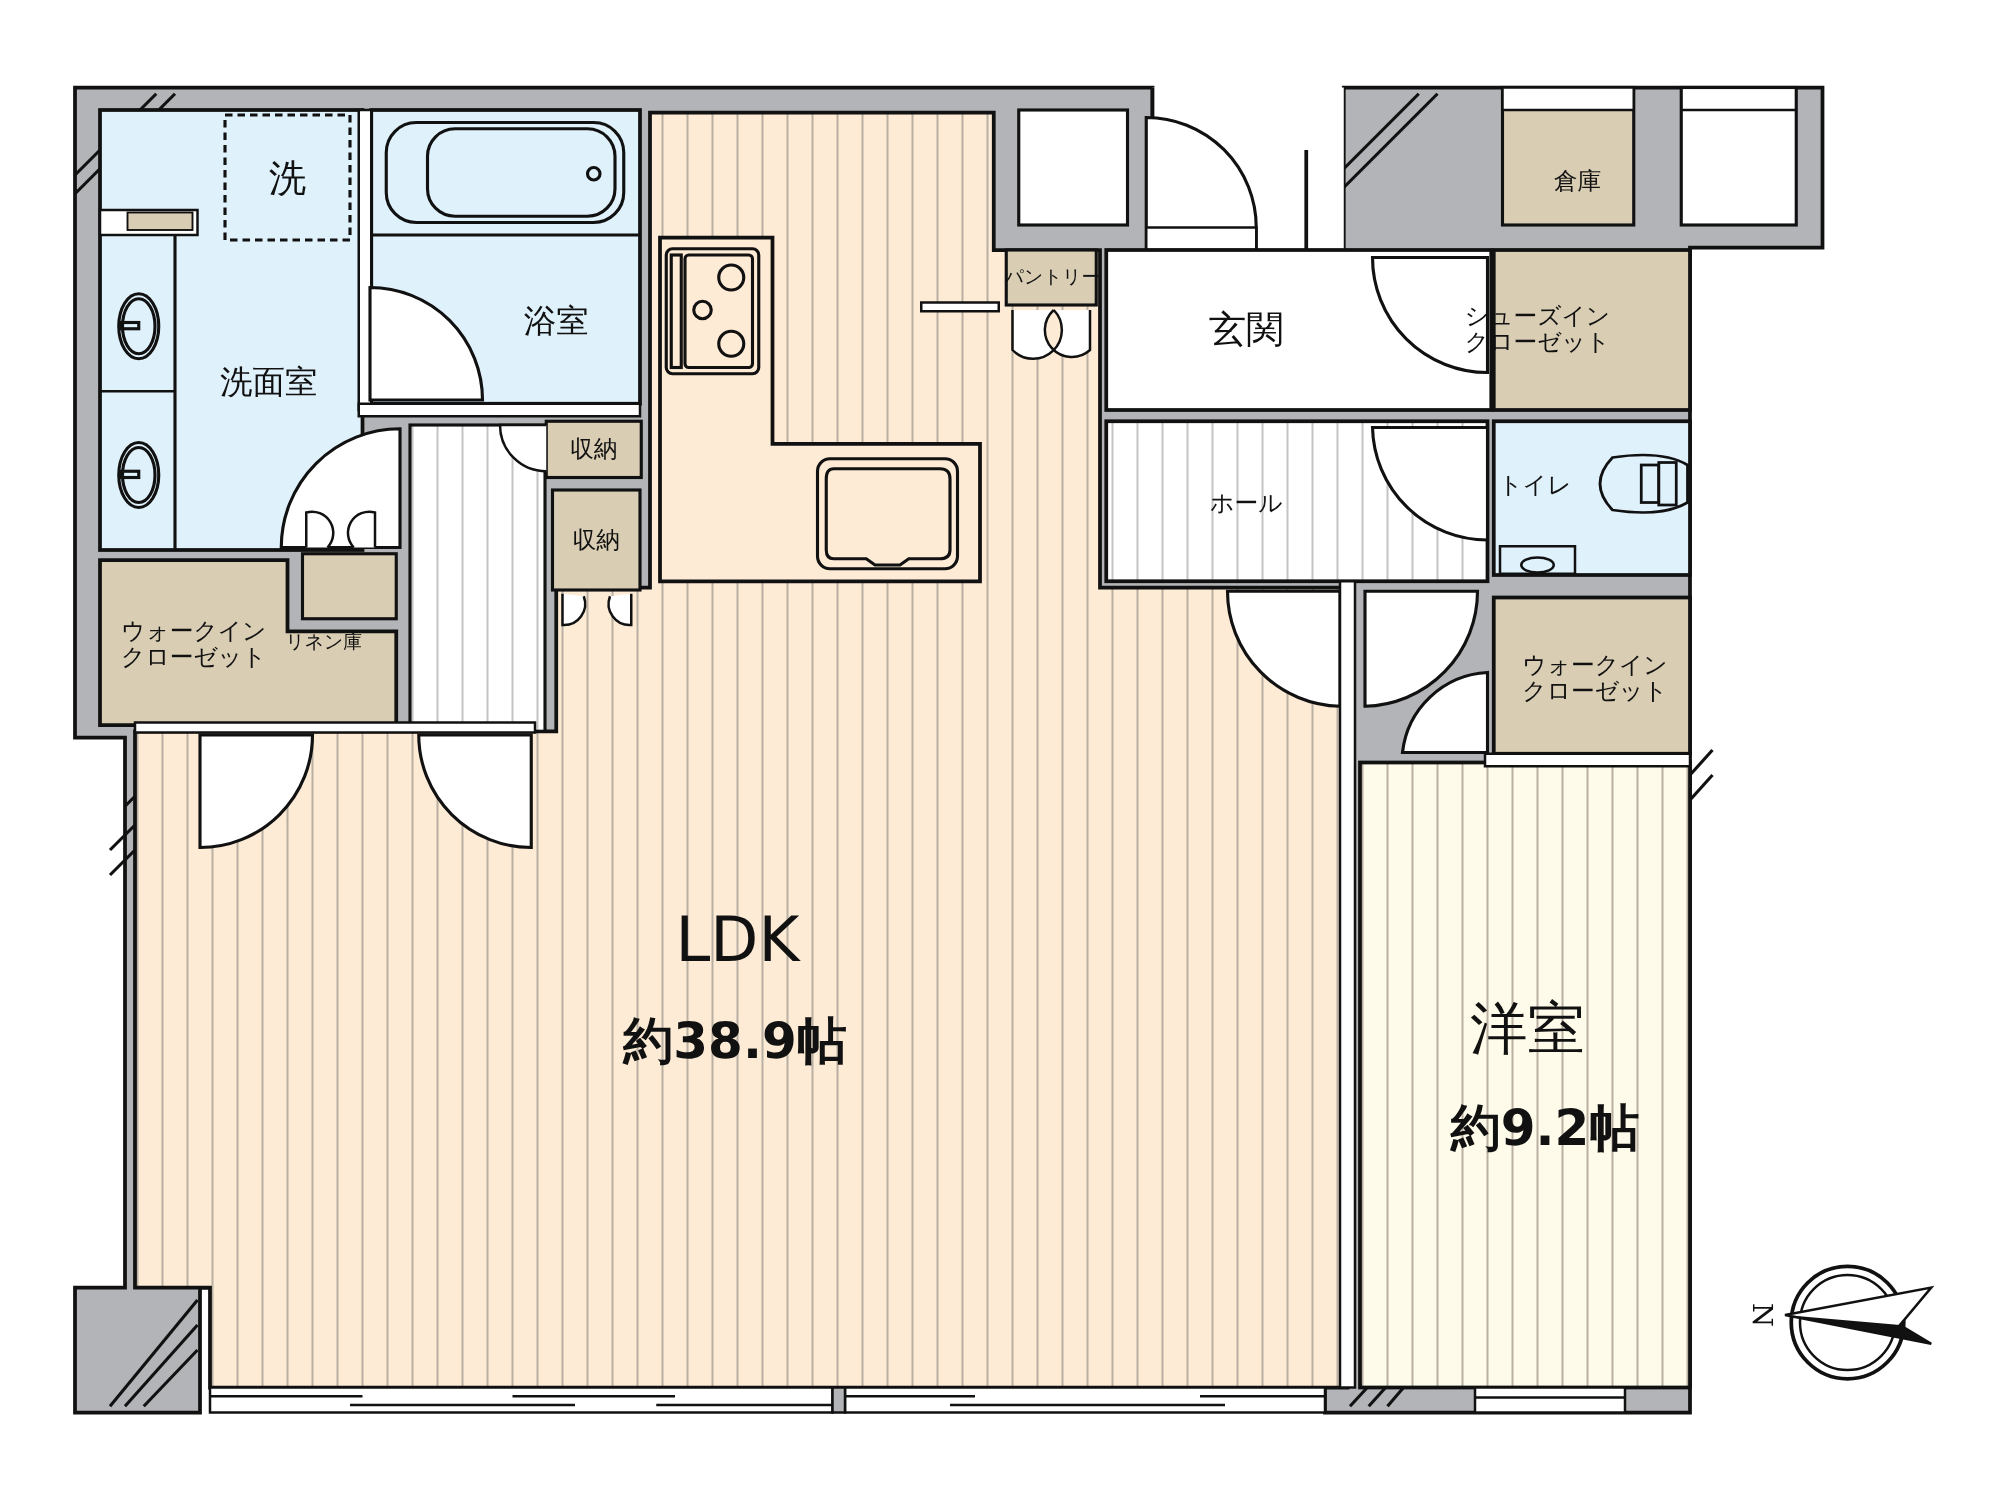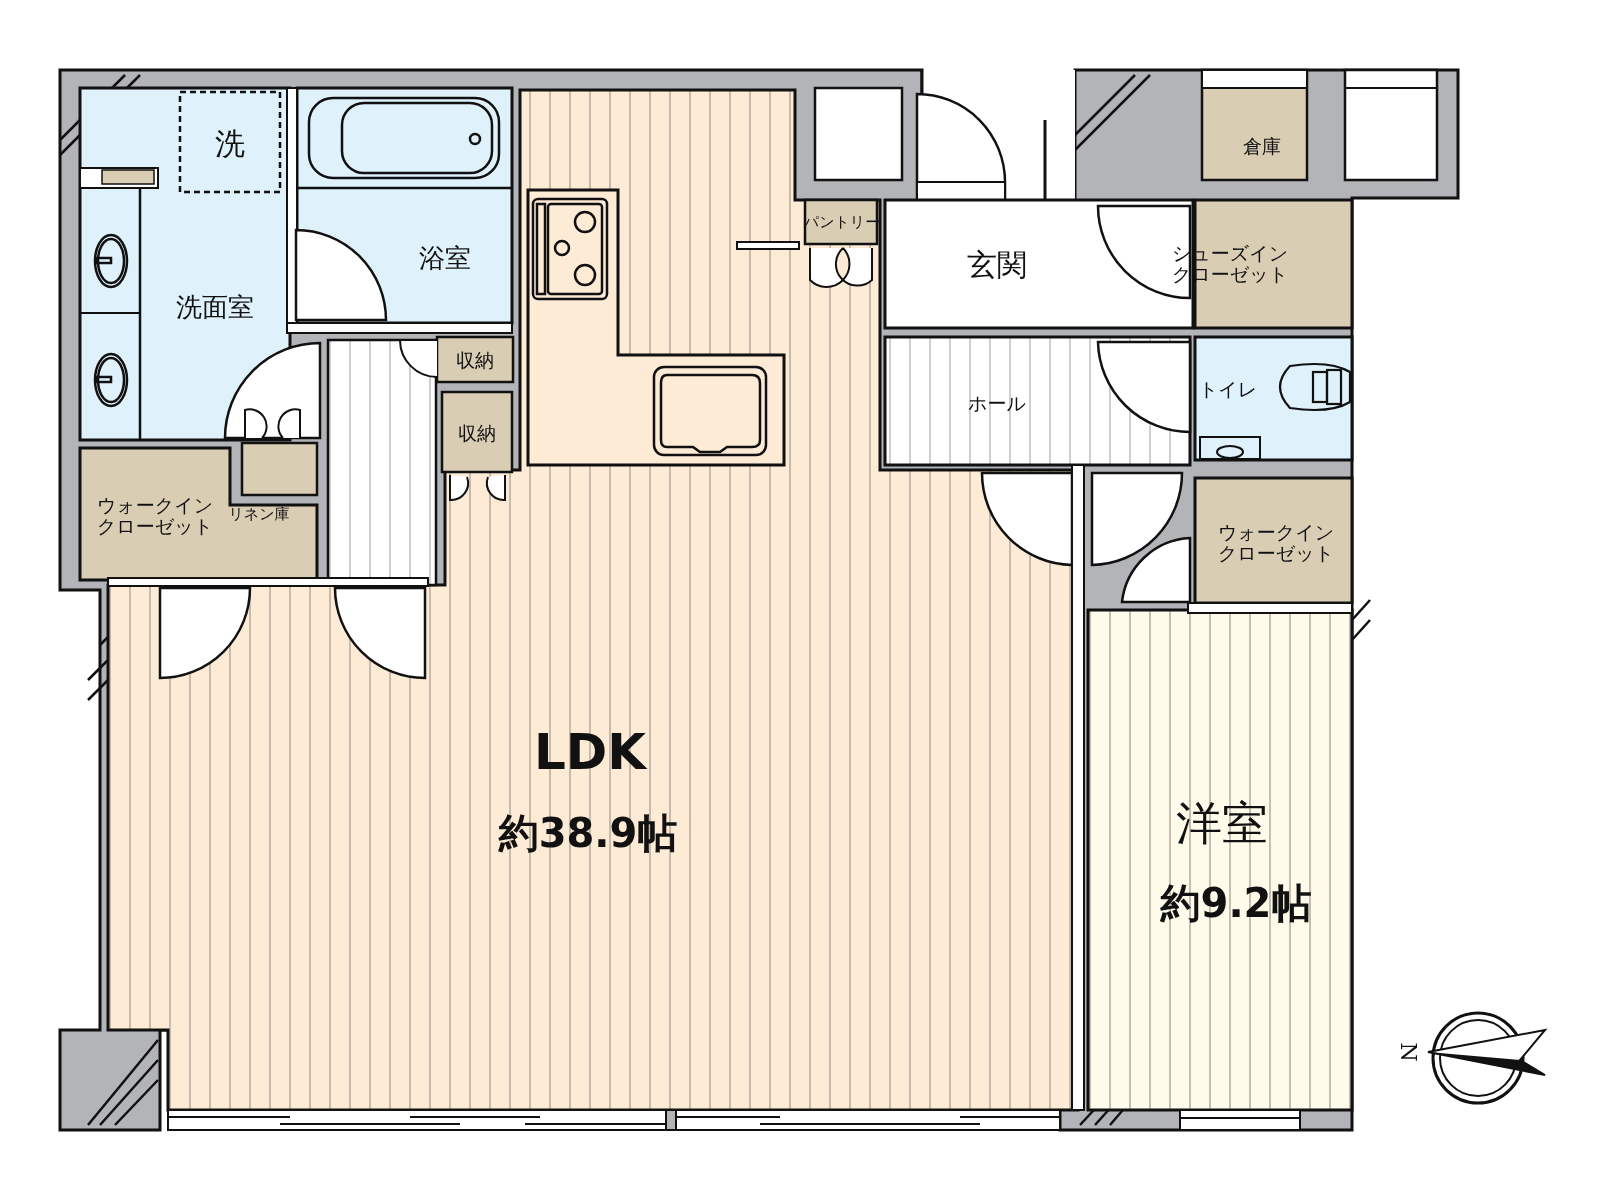--- a/index.html
+++ b/index.html
@@ -4,21 +4,21 @@
 <style>
   html,body{margin:0;padding:0;background:#ffffff;}
   body{width:1600px;height:1200px;position:relative;overflow:hidden;font-family:"DejaVu Sans","Liberation Sans",sans-serif;}
   #plan{position:absolute;left:0;top:0;width:1600px;height:1200px;}
   .lbl{position:absolute;color:#111;white-space:nowrap;line-height:1.1;text-align:center;transform:translate(-50%,-50%);}
   .lbl.sm{font-size:26px;}
   .lbl.xs{font-size:19px;}
   .lbl.xxs{font-size:15px;}
   .lbl.md{font-size:30px;}
   .lbl.lg{font-size:46px;}
-  .lbl.xl{font-size:50px;font-weight:bold;}
+  .lbl.xl{font-size:50px;}
   .lbl.area{font-size:40px;font-weight:bold;}
   .lbl.wrap{white-space:pre-line;text-align:left;}
 </style>
 </head>
 <body>
 
 <svg id="plan" viewBox="0 0 1600 1200" xmlns="http://www.w3.org/2000/svg">
   <defs>
     <pattern id="stripesLdk" patternUnits="userSpaceOnUse" width="20" height="20">
       <rect width="20" height="20" fill="#fdebd6"></rect>

